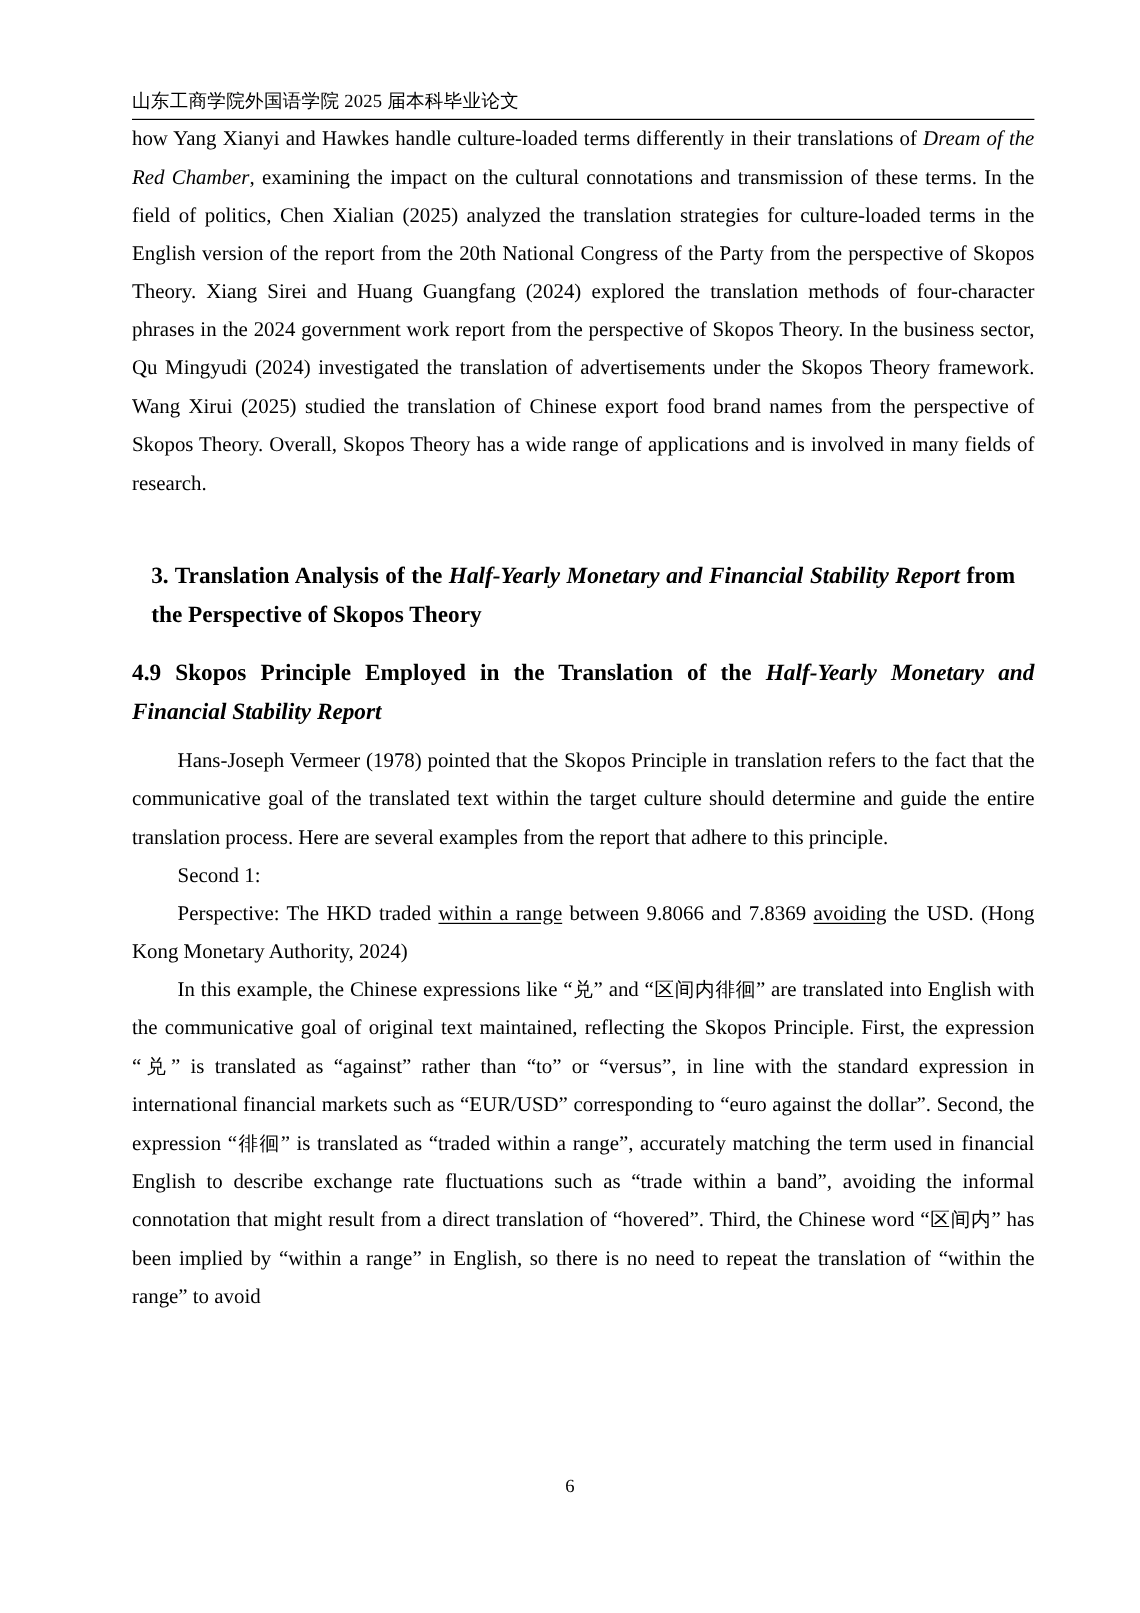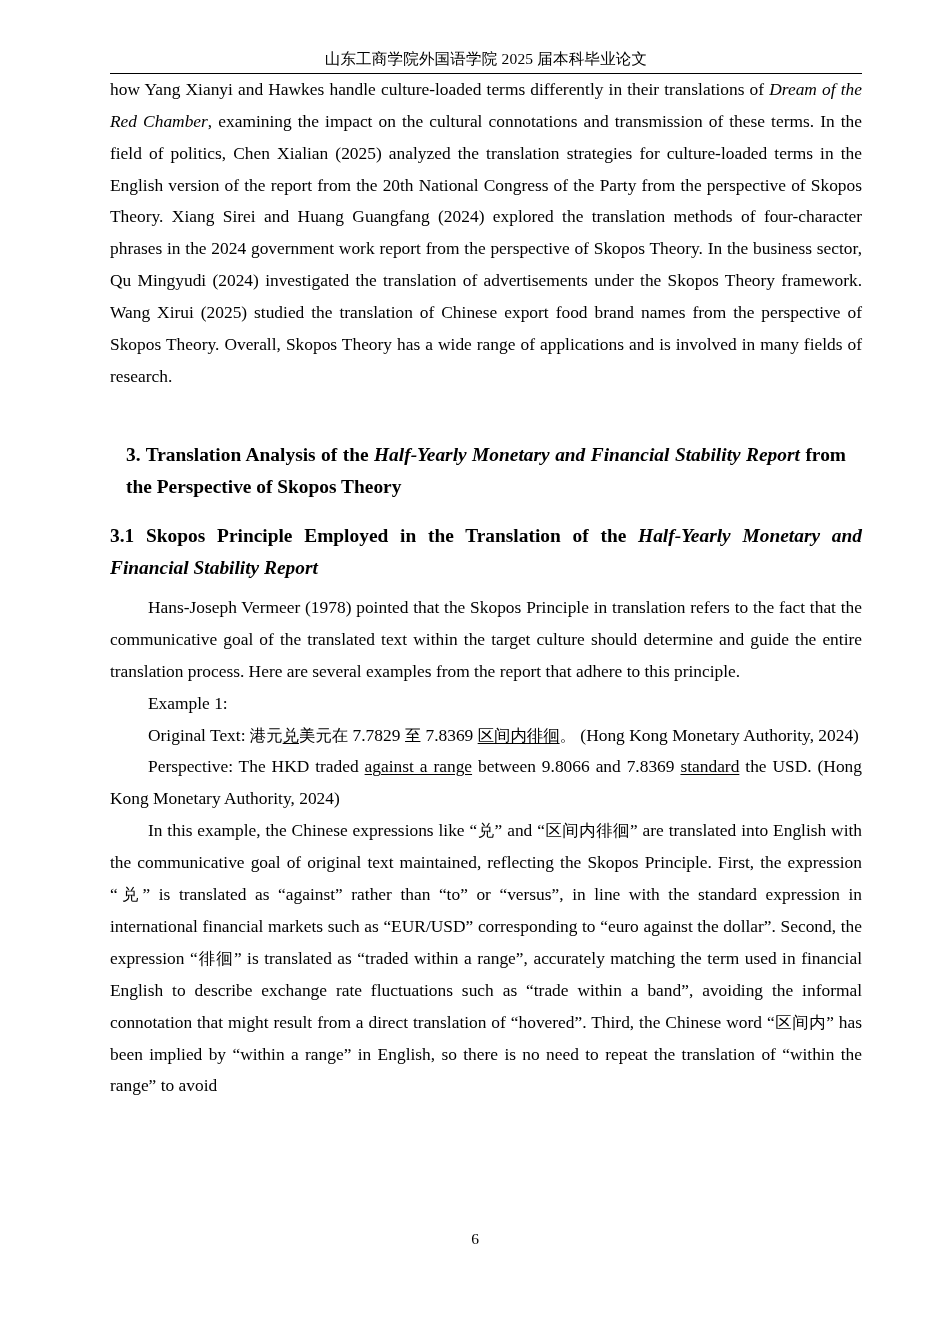--- a/index.html
+++ b/index.html
@@ -19,22 +19,21 @@
   }
   .content {
     position: absolute;
     left: 110px;
     top: 0;
     width: 752px;
   }
 
   
   .running-header {
-    padding-top: 50px;
-    text-align: center;
+    padding-top: 76px;
     font-size: 15.5px;
     line-height: 1.15;
     letter-spacing: 0.2px;
     white-space: nowrap;
   }
   .header-rule {
     margin-top: 5px;
     border-bottom: 1.6px solid #000;
     width: 100%;
     height: 0;
@@ -111,31 +110,30 @@
       <span>山东工商学院外国语学院 2025 届本科毕业论文</span>
     </div>
     <div class="header-rule"></div>
 
     <div class="body-block">
       <p class="para"><span>how Yang Xianyi and Hawkes handle culture-loaded terms differently in their translations of </span><span class="ital">Dream of the Red Chamber</span><span>, examining the impact on the cultural connotations and transmission of these terms. In the field of politics, Chen Xialian (2025) analyzed the translation strategies for culture-loaded terms in the English version of the report from the 20th National Congress of the Party from the perspective of Skopos Theory. Xiang Sirei and Huang Guangfang (2024) explored the translation methods of four-character phrases in the 2024 government work report from the perspective of Skopos Theory. In the business sector, Qu Mingyudi (2024) investigated the translation of advertisements under the Skopos Theory framework. Wang Xirui (2025) studied the translation of Chinese export food brand names from the perspective of Skopos Theory. Overall, Skopos Theory has a wide range of applications and is involved in many fields of research.</span></p>
     </div>
 
     <h2 class="h-main"><span>3. Translation Analysis of the </span><span class="ital">Half-Yearly Monetary and Financial Stability Report</span><span> from the Perspective of Skopos Theory</span></h2>
 
-    <h3 class="h-sub"><span>3.1 Skopos Principle Employed in the Translation of the </span><span class="ital">Half-Yearly Monetary and Financial Stability Report</span></h3>
+    <h3 class="h-sub"><span>4.9 Skopos Principle Employed in the Translation of the </span><span class="ital">Half-Yearly Monetary and Financial Stability Report</span></h3>
 
     <div class="after-heading">
       <p class="para indent">Hans-Joseph Vermeer (1978) pointed that the Skopos Principle in translation refers to the fact that the communicative goal of the translated text within the target culture should determine and guide the entire translation process. Here are several examples from the report that adhere to this principle.</p>
     </div>
 
-    <p class="para indent">Example 1:</p>
+    <p class="para indent">Second 1:</p>
 
-    <p class="para indent"><span>Original Text: </span><span class="cjk">港元</span><span class="cjk uline">兑</span><span class="cjk">美元在</span>&nbsp;<span>7.7829</span>&nbsp;<span class="cjk">至</span>&nbsp;<span>7.8369</span>&nbsp;<span class="cjk uline">区间内徘徊</span><span class="cjk">。</span>&nbsp;<span>(Hong Kong Monetary Authority, 2024)</span></p>
 
-    <p class="para indent"><span>Perspective: The HKD traded </span><span class="uline">against a range</span><span> between 9.8066 and 7.8369 </span><span class="uline">standard</span><span> the USD.</span> <span>(Hong Kong Monetary Authority, 2024)</span></p>
+    <p class="para indent"><span>Perspective: The HKD traded </span><span class="uline">within a range</span><span> between 9.8066 and 7.8369 </span><span class="uline">avoiding</span><span> the USD.</span> <span>(Hong Kong Monetary Authority, 2024)</span></p>
 
     <p class="para indent"><span>In this example, the Chinese expressions like “</span><span class="cjk">兑</span><span>” and “</span><span class="cjk">区间内徘徊</span><span>” are translated into English with the communicative goal of original text maintained, reflecting the Skopos Principle. First, the expression “</span><span class="cjk">兑</span><span>” is translated as “against” rather than “to” or “versus”, in line with the standard expression in international financial markets such as “EUR/USD” corresponding to “euro against the dollar”. Second, the expression “</span><span class="cjk">徘徊</span><span>” is translated as “traded within a range”, accurately matching the term used in financial English to describe exchange rate fluctuations such as “trade within a band”, avoiding the informal connotation that might result from a direct translation of “hovered”. Third, the Chinese word “</span><span class="cjk">区间内</span><span>” has been implied by “within a range” in English, so there is no need to repeat the translation of “within the range” to avoid</span></p>
 
   </div>
 
   <div class="page-number">
     <span>6</span>
   </div>
 
 </div>

